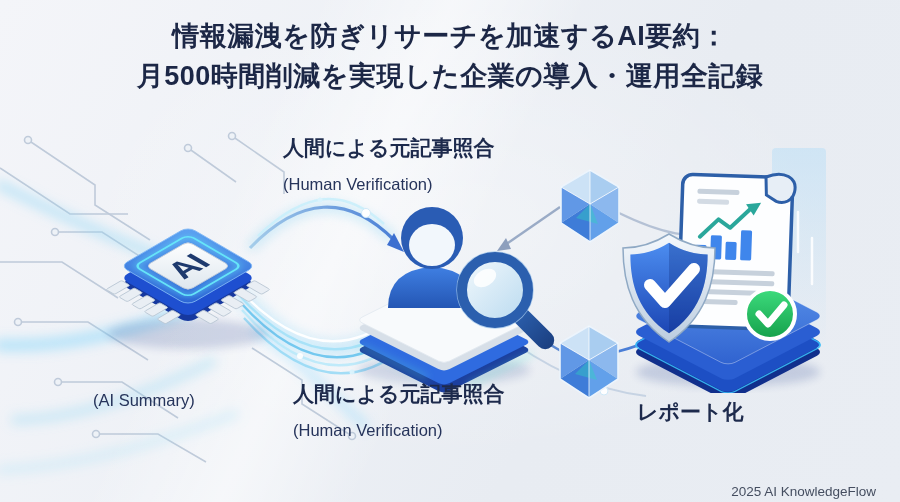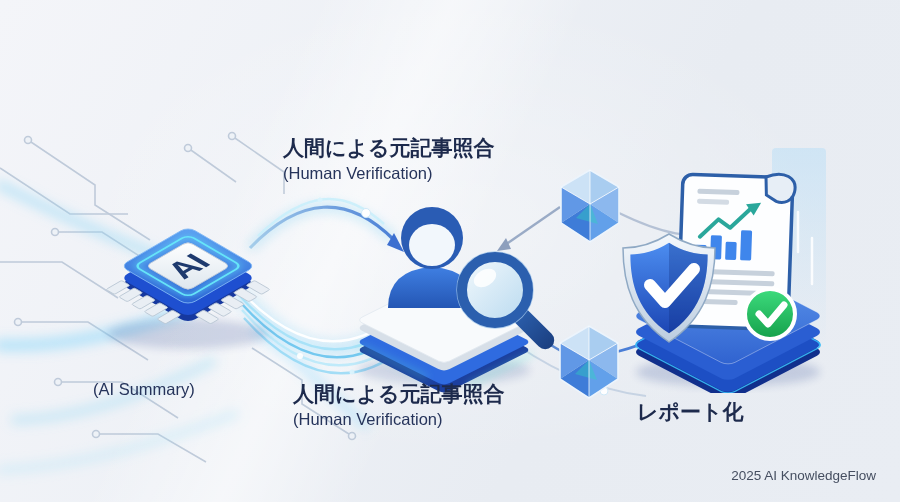--- a/index.html
+++ b/index.html
@@ -12,21 +12,21 @@
     position:absolute;inset:0;pointer-events:none;
     background:
       linear-gradient(115deg, rgba(255,255,255,0) 28%, rgba(255,255,255,.5) 40%, rgba(255,255,255,0) 52%),
       radial-gradient(ellipse at 50% 45%, rgba(255,255,255,.35) 0%, rgba(255,255,255,0) 60%);
   }
   .abs{position:absolute;}
   .title-wrap{left:0;right:0;top:16px;text-align:center;color:#1c2746;}
   .title-line{font-size:27px;font-weight:700;line-height:40px;letter-spacing:.5px;}
   .caption{text-align:left;color:#1d2a4c;}
   .cap-ja{font-size:21px;font-weight:700;line-height:26px;}
-  .cap-en{font-size:16.5px;font-weight:400;line-height:22px;color:#26345b;margin-top:1px;}
+  .cap-en{font-size:16.5px;font-weight:400;line-height:22px;color:#26345b;margin-top:12px;}
   .footer-credit{font-size:13.5px;color:#454e60;}
   svg{display:block;}
   text{font-family:"Liberation Sans",sans-serif;}
 </style>
 </head>
 <body>
 
 <div id="canvas">
   <div class="sheen"></div>
 
@@ -302,33 +302,37 @@
         <path d="M0,-54 C16,-44 32,-40 46,-40 C46,-4 36,30 0,54 Z" fill="rgba(10,40,120,.28)"></path>
       </g>
       <path d="M -19,-3 L -4,14 L 25,-19" stroke="#ffffff" stroke-width="12" fill="none" stroke-linecap="round" stroke-linejoin="round"></path>
     </g>
     <g transform="translate(154,166)">
       <circle r="25" fill="url(#g-green)" stroke="#ffffff" stroke-width="4"></circle>
       <path d="M -11,0 L -2,10 L 14,-9" stroke="#ffffff" stroke-width="7" fill="none" stroke-linecap="round" stroke-linejoin="round"></path>
     </g>
   </svg>
 
+  <div class="abs title-wrap">
+    <div class="title-line">情報漏洩を防ぎリサーチを加速するAI要約：</div>
+    <div class="title-line">月500時間削減を実現した企業の導入・運用全記録</div>
+  </div>
 
   <div class="abs caption" style="left:283px;top:135px;width:320px">
     <div class="cap-ja">人間による元記事照合</div>
     <div class="cap-en">(Human Verification)</div>
   </div>
 
   <div class="abs caption" style="left:93px;top:377px;width:200px">
     <div class="cap-en">(AI Summary)</div>
   </div>
 
   <div class="abs caption" style="left:293px;top:381px;width:300px">
     <div class="cap-ja">人間による元記事照合</div>
     <div class="cap-en">(Human Verification)</div>
   </div>
 
   <div class="abs caption" style="left:637px;top:399px;width:200px">
     <div class="cap-ja">レポート化</div>
   </div>
 
-  <div class="abs footer-credit" style="right:24px;top:468px">2025 AI KnowledgeFlow</div>
+  <div class="abs footer-credit" style="right:24px;top:484px">2025 AI KnowledgeFlow</div>
 </div>
 
 </body></html>

